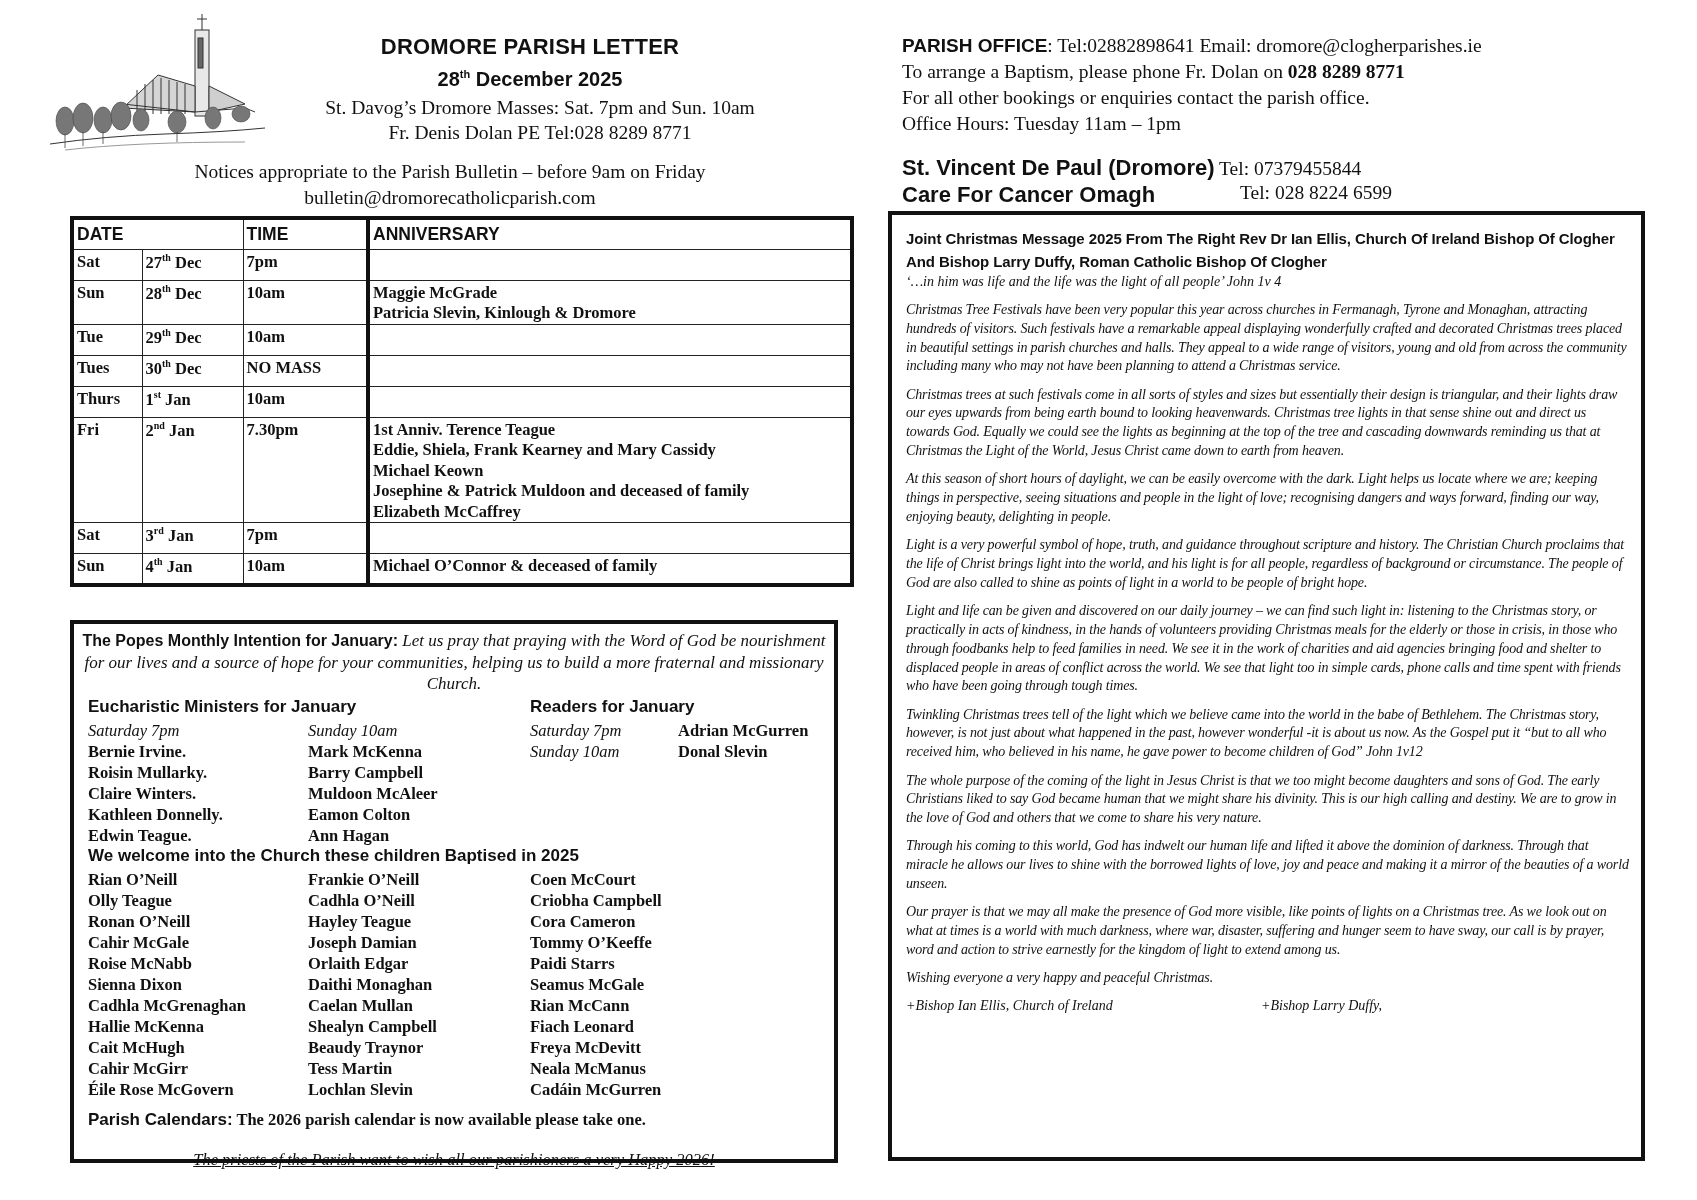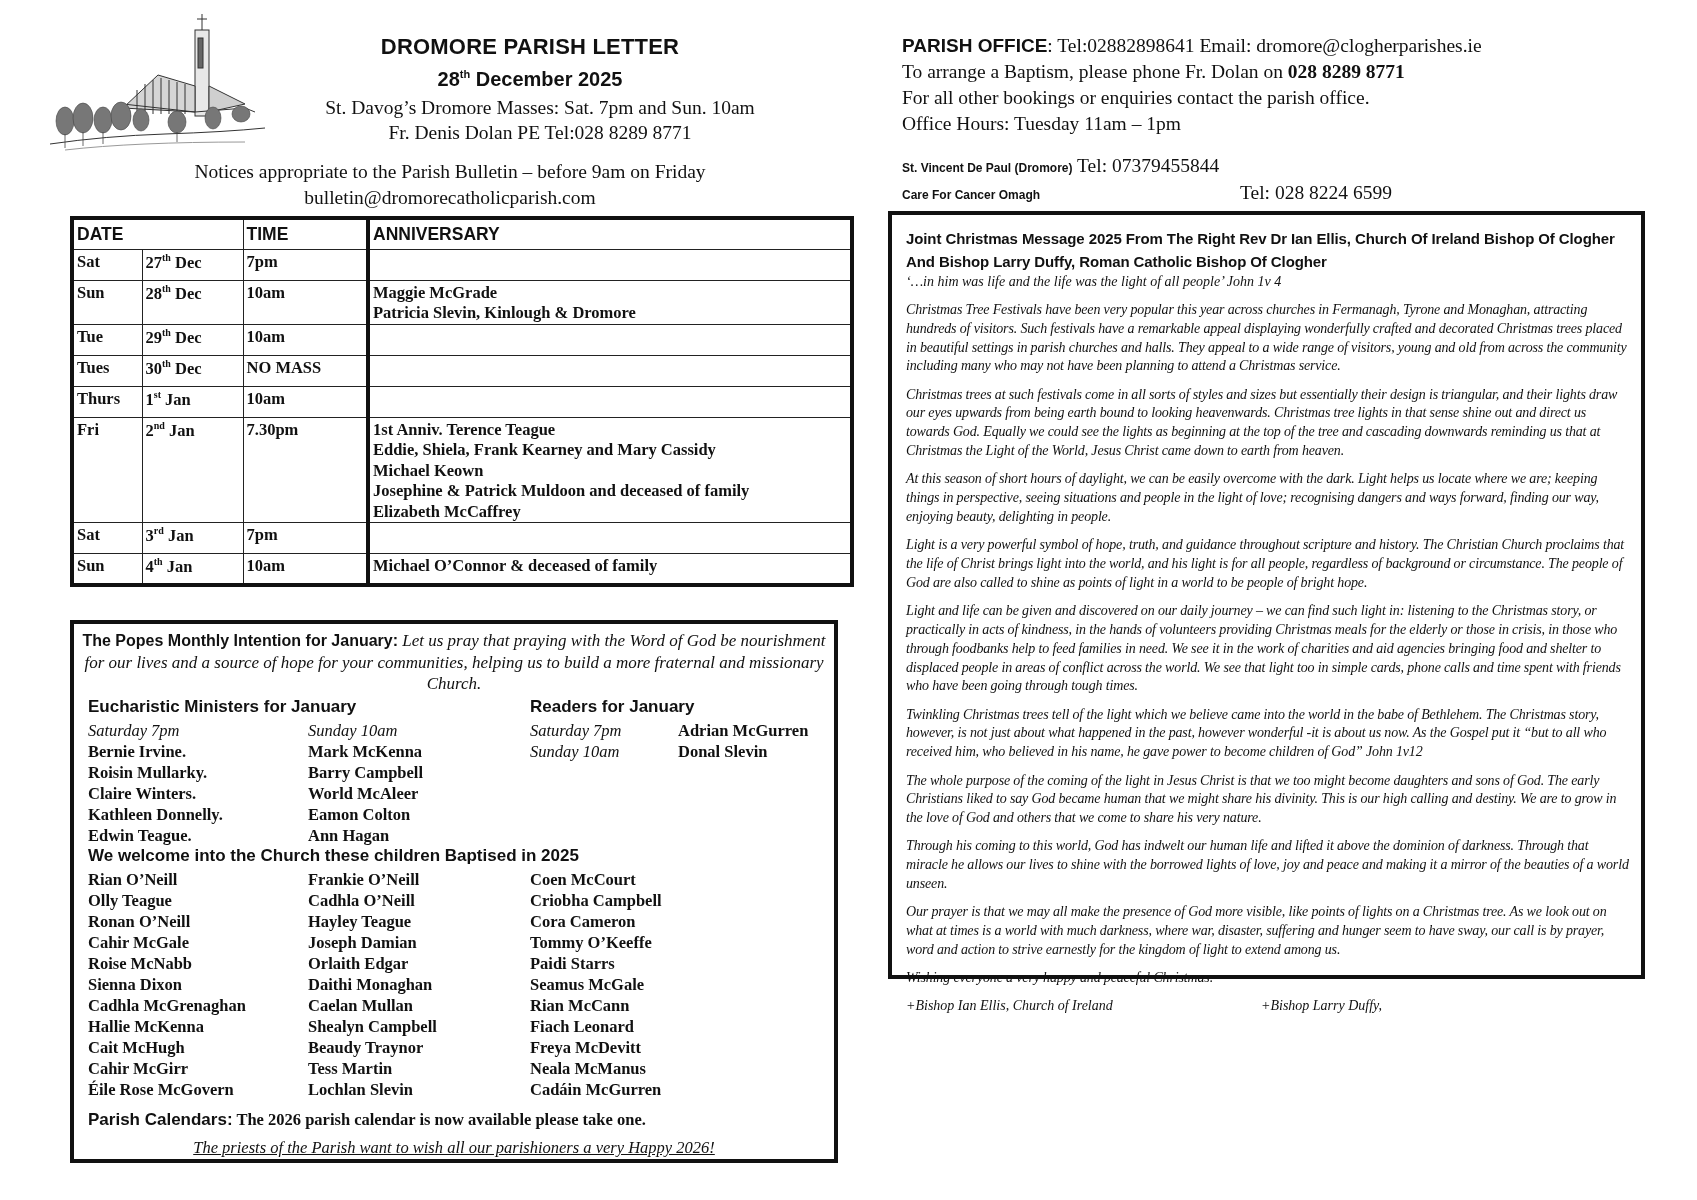--- a/index.html
+++ b/index.html
@@ -43,37 +43,37 @@
   #em-col1 { left: 14px; top: 96px; }
   #em-col2 { left: 234px; top: 96px; }
   #rd-col1 { left: 456px; top: 96px; }
   #rd-col2 { left: 604px; top: 96px; }
   #bap-head { left: 14px; top: 222px; }
   #bap-col1 { left: 14px; top: 245px; }
   #bap-col2 { left: 234px; top: 245px; }
   #bap-col3 { left: 456px; top: 245px; }
   #calendars { position: absolute; left: 14px; top: 486px; font-size: 16.5px; font-weight: bold; }
   #calendars .lbl { font-family: "Liberation Sans", sans-serif; font-size: 17px; }
-  #wish { position: absolute; left: 0; right: 0; top: 514px; text-align: center; font-style: italic; text-decoration: underline; font-size: 16.5px; }
+  #wish { position: absolute; left: 0; right: 0; top: 526px; text-align: center; font-style: italic; text-decoration: underline; font-size: 16.5px; }
 
   
   .rline { position: absolute; left: 902px; font-size: 19.5px; white-space: nowrap; }
   #office { top: 35px; }
   #office .lbl { font-family: "Liberation Sans", sans-serif; font-weight: bold; font-size: 19px; }
   #baptism { top: 61px; }
   #baptism b { font-weight: bold; }
   #bookings { top: 87px; }
   #hours { top: 113px; }
   #svdp { top: 155px; }
   #cancer { top: 182px; }
-  .rline .lbl2 { font-family: "Liberation Sans", sans-serif; font-weight: bold; font-size: 12px; }
+  .rline .lbl2 { font-family: "Liberation Sans", sans-serif; font-weight: bold; font-size: 22px; }
   #cancer .tel { position: absolute; left: 338px; top: 0; }
 
   
-  #msg-box { position: absolute; left: 888px; top: 211px; width: 757px; height: 768px; border: 4px solid #111; padding: 12px 12px 18px 14px; }
+  #msg-box { position: absolute; left: 888px; top: 211px; width: 757px; height: 950px; border: 4px solid #111; padding: 12px 12px 18px 14px; }
   #msg-title { font-family: "Liberation Sans", sans-serif; font-weight: bold; font-size: 15px; line-height: 23px; letter-spacing: -0.1px; }
   #msg-quote { font-style: italic; font-size: 14px; line-height: 18px; margin-bottom: 10px; }
   .msg-p { font-style: italic; font-size: 14px; line-height: 18.8px; margin-bottom: 9.5px; letter-spacing: -0.15px; }
   #signatures { font-style: italic; font-size: 14px; position: relative; height: 20px; }
   #sig2 { position: absolute; left: 355px; top: 0; }
 </style>
 </head>
 <body>
 
 <svg id="church" viewBox="0 0 230 148">
@@ -207,21 +207,21 @@
   <div>Bernie Irvine.</div>
       <div>Roisin Mullarky.</div>
       <div>Claire Winters.</div>
       <div>Kathleen Donnelly.</div>
       <div>Edwin Teague.</div>
     </div>
   <div id="em-col2" class="col">
     <div class="it">Sunday 10am</div>
   <div>Mark McKenna</div>
       <div>Barry Campbell</div>
-      <div>World McAleer</div>
+      <div>Muldoon McAleer</div>
       <div>Eamon Colton</div>
       <div>Ann Hagan</div>
     </div>
   <div id="rd-col1" class="col">
       <div class="it">Saturday 7pm</div>
       <div class="it">Sunday 10am</div>
     </div>
   <div id="rd-col2" class="col">
       <div>Adrian McGurren</div>
       <div>Donal Slevin</div>

